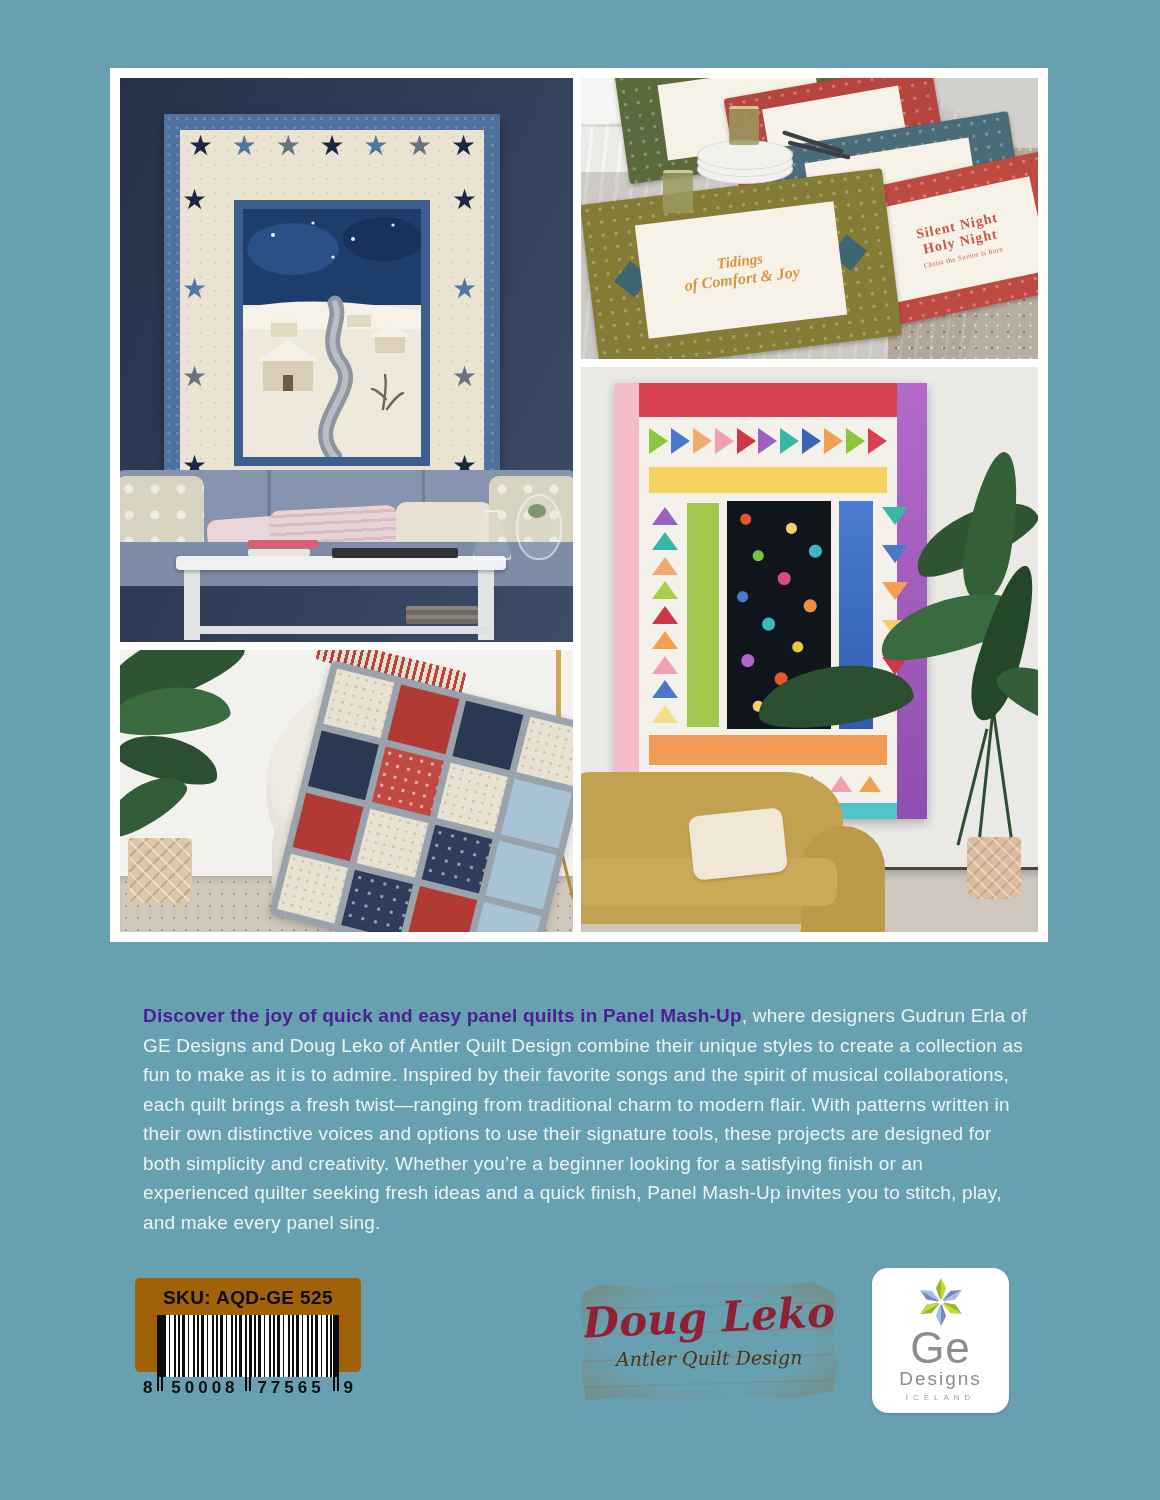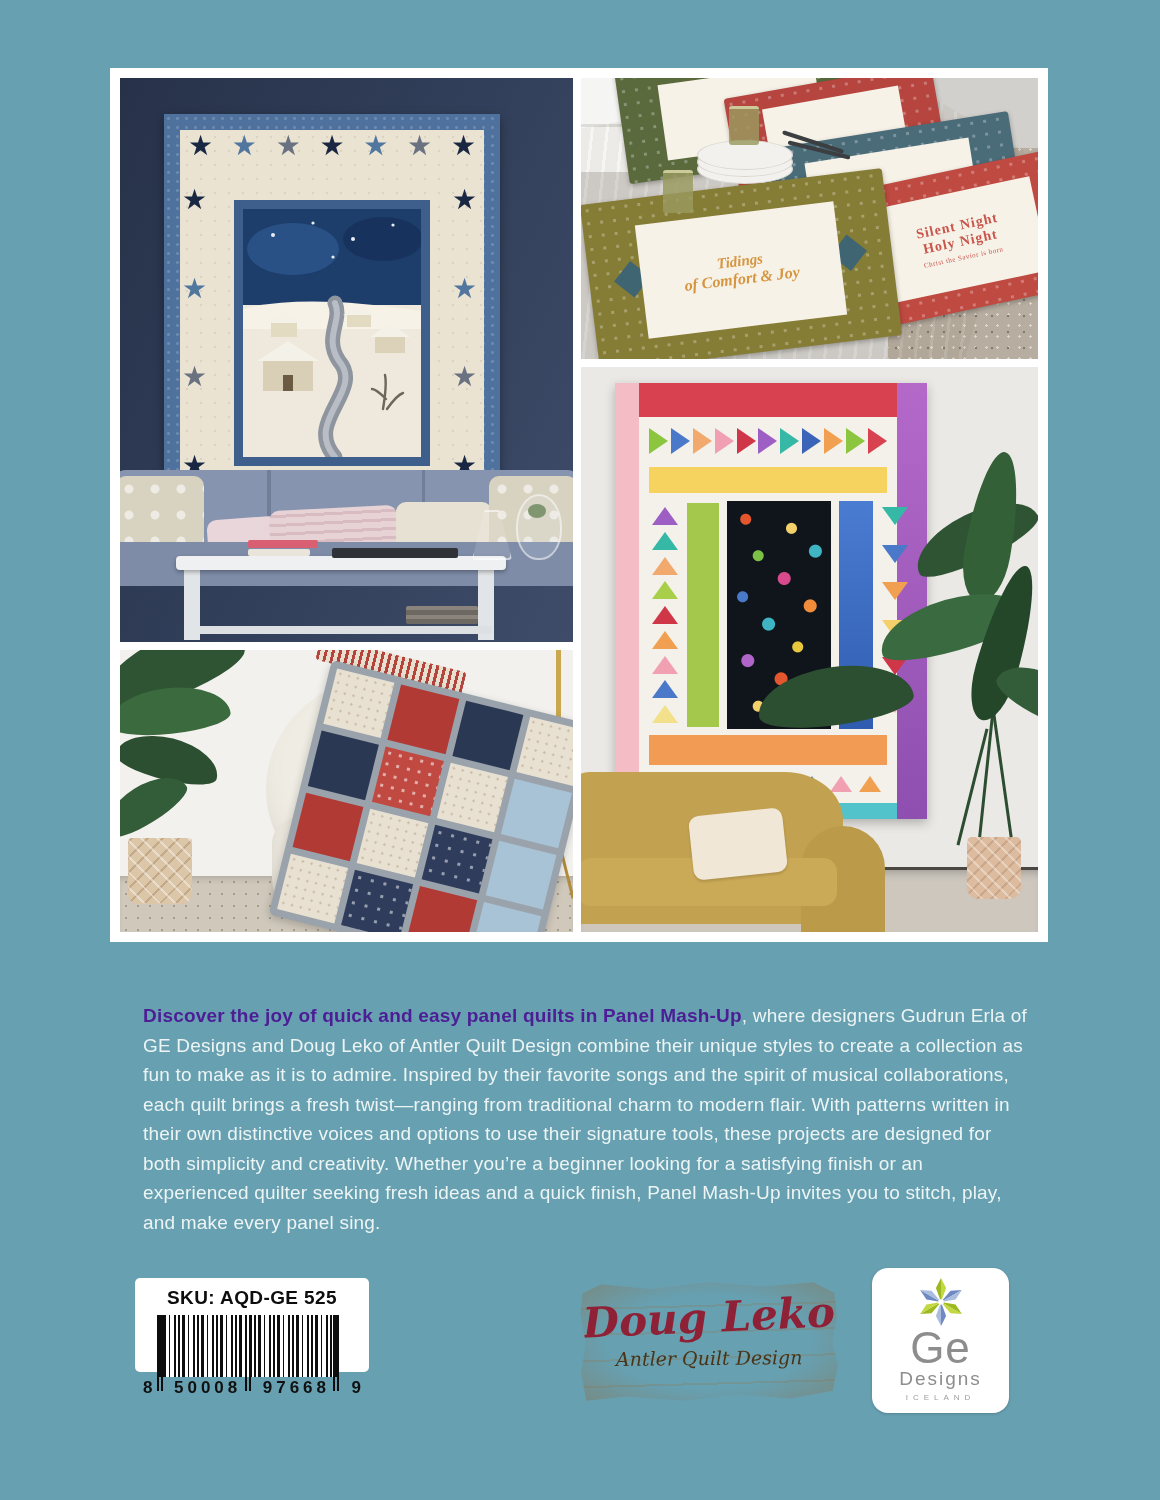--- a/index.html
+++ b/index.html
@@ -180,21 +180,21 @@
   .p4-tleg{position:absolute;width:3px;height:112px;background:#b08c3c;top:138px;}
   .p4-tleg.a{left:372px;transform:rotate(14deg);} .p4-tleg.b{left:438px;transform:rotate(-14deg);} .p4-tleg.c{left:404px;transform:rotate(3deg);}
   .p4-lamp-pole{position:absolute;left:436px;top:0;width:5px;height:116px;background:#c9a84e;}
   .p4-lamp-head{position:absolute;left:404px;top:108px;width:64px;height:16px;background:linear-gradient(#d9b55e,#b8903c);border-radius:8px;}
 
   
   .blurb{position:absolute;left:143px;top:982px;width:884px;font-size:19px;line-height:29.5px;color:#edf4f4;letter-spacing:.2px;}
   .blurb b{font-weight:bold;color:#4c1d95;}
 
   
-  .barcode-box{position:absolute;left:135px;top:1278px;width:226px;height:94px;background:#ffffff;border-radius:5px;padding-left:8px;}
+  .barcode-box{position:absolute;left:135px;top:1278px;width:226px;height:94px;background:#a16207;border-radius:5px;}
   .sku{position:absolute;left:0;right:0;top:9px;text-align:center;font-size:19px;font-weight:bold;color:#0d0d0d;letter-spacing:.4px;}
   .bars{position:absolute;left:24px;top:37px;width:178px;height:62px;
     background:repeating-linear-gradient(90deg,#0d0d0d 0 2px,#fff 2px 4px,#0d0d0d 4px 7px,#fff 7px 10px,#0d0d0d 10px 11px,#fff 11px 15px,#0d0d0d 15px 17px,#fff 17px 19px);}
   .guard{position:absolute;top:37px;width:2px;height:76px;background:#0d0d0d;}
   .guard.g1{left:22px;} .guard.g2{left:26px;} .guard.g3{left:110px;} .guard.g4{left:114px;} .guard.g5{left:198px;} .guard.g6{left:202px;}
   .digits{position:absolute;left:8px;right:8px;top:100px;display:flex;justify-content:space-between;align-items:baseline;
     font-size:17px;font-weight:bold;color:#101010;}
   .digits .grp{letter-spacing:4px;}
 
   .doug{position:absolute;left:578px;top:1281px;width:262px;height:122px;transform:rotate(-.6deg);
@@ -477,21 +477,21 @@
     <div class="bars"></div>
     <div class="guard g1"></div>
       <div class="guard g2"></div>
     <div class="guard g3"></div>
       <div class="guard g4"></div>
     <div class="guard g5"></div>
       <div class="guard g6"></div>
     <div class="digits">
       <span>8</span>
       <span class="grp">50008</span>
-      <span class="grp">97668</span>
+      <span class="grp">77565</span>
       <span>9</span>
     </div>
   </div>
 
   <div class="doug">
     <div class="doug-name">Doug Leko</div>
     <div class="doug-tag">Antler Quilt Design</div>
   </div>
 
   <div class="ge">

